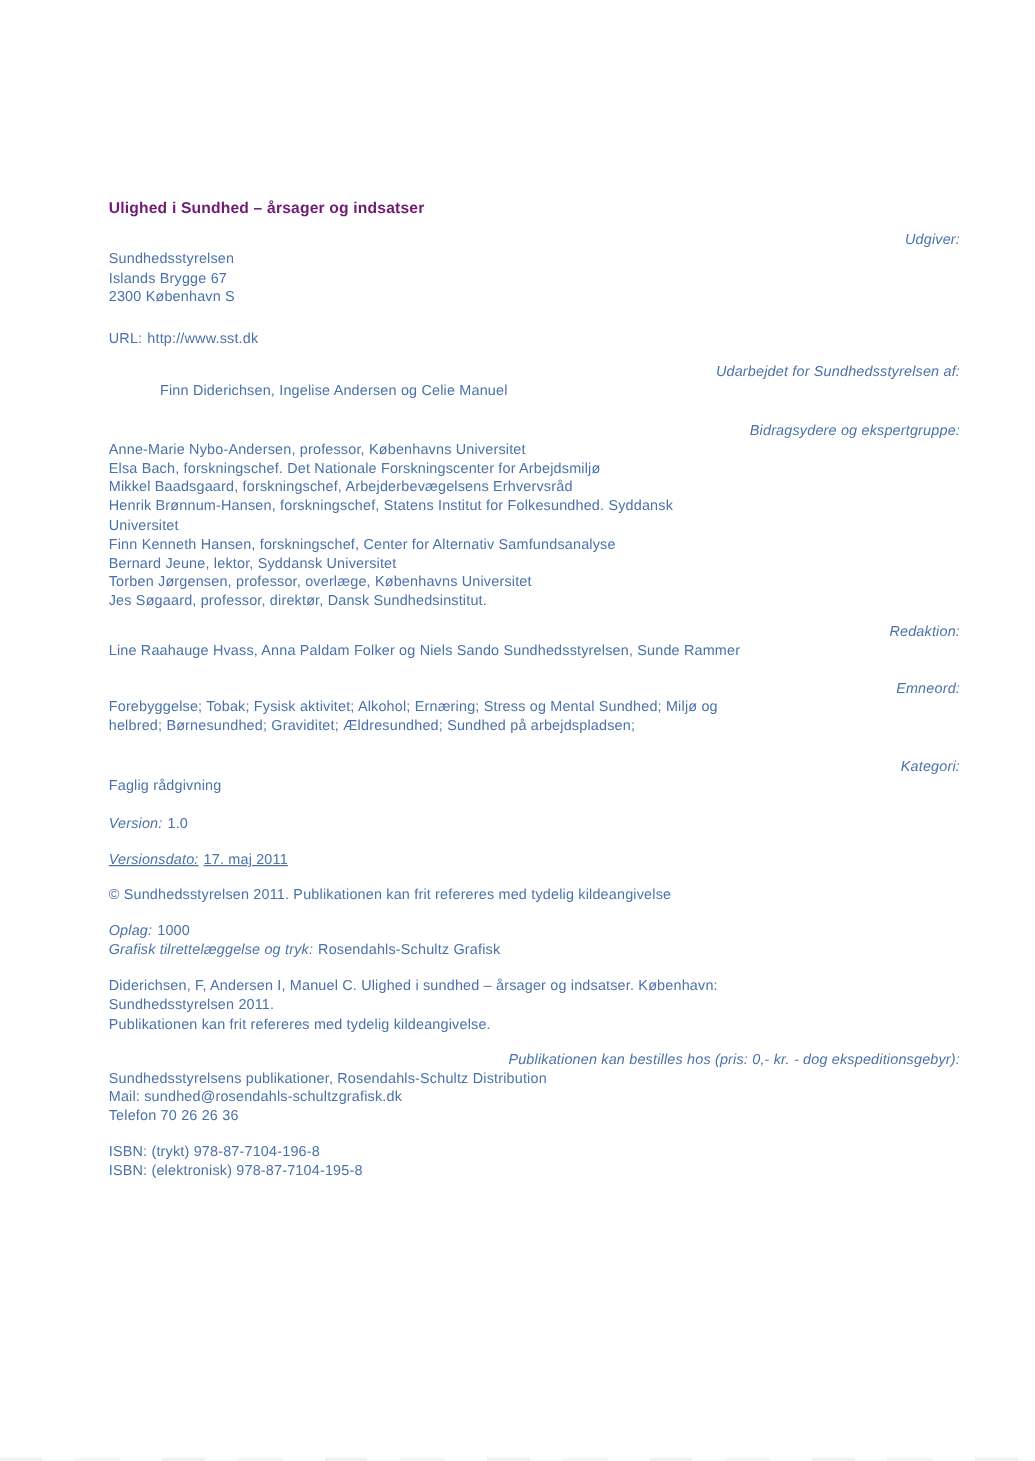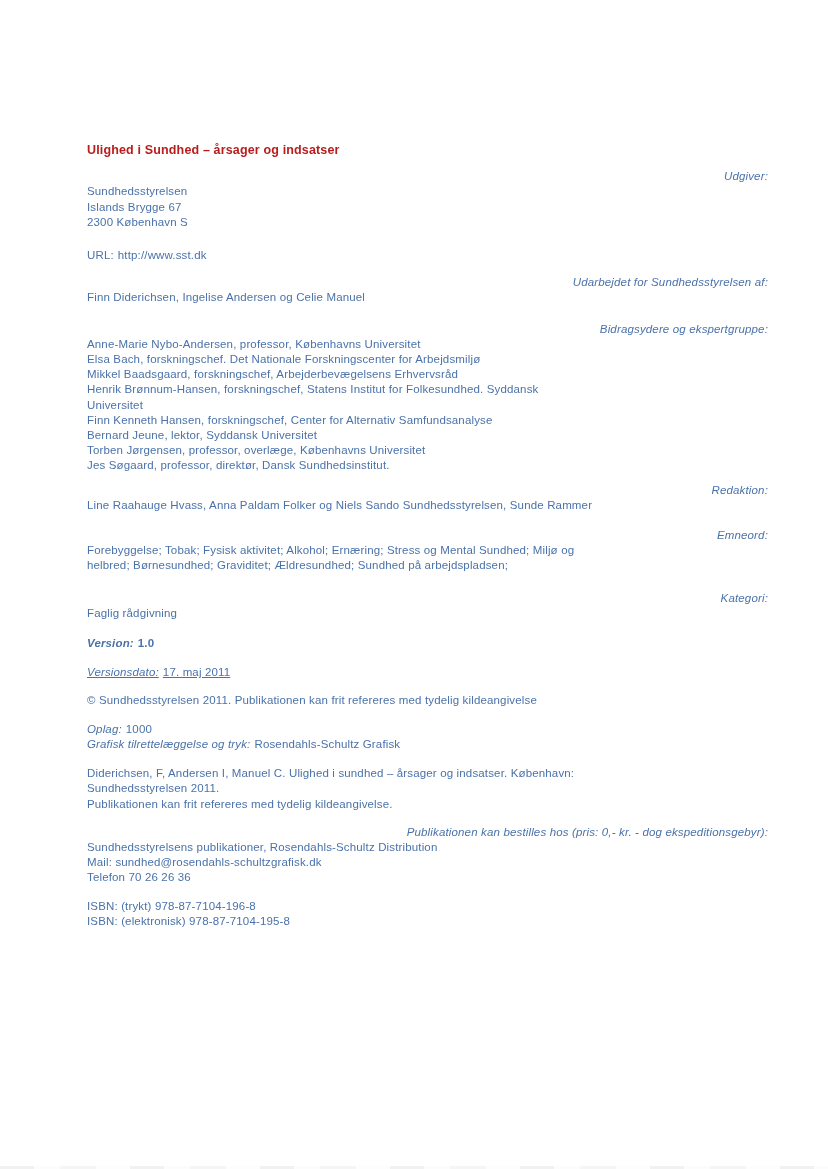--- a/index.html
+++ b/index.html
@@ -13,38 +13,38 @@
   .page{
     position:absolute;inset:0;
     padding:143px 60px 0 87px;
     box-sizing:border-box;
     color:#4a72aa;
     font-size:11.5px;
     line-height:15.2px;
     letter-spacing:0.15px;
   }
   .doc-title{
-    color:#b91c1c;
+    color:#701a75;
     font-weight:bold;
     font-size:12.5px;
-    margin:0 0 0 0;
+    margin:16px 0 0 0;
   }
   .block{margin:0;}
   .em{font-style:italic;text-align:right;}
   .kv .val{margin-left:4px;}
   .line{white-space:pre;}
   
   .sec-udgiver{margin-top:11px;}
   .sec-url{margin-top:18px;}
-  .sec-udarbejdet{margin-top:12px;}
+  .sec-udarbejdet{margin-top:12px;margin-left:41px;}
   .sec-bidrag{margin-top:16px;}
   .sec-redaktion{margin-top:9px;}
   .sec-emneord{margin-top:15px;}
   .sec-kategori{margin-top:17px;}
-  .sec-version{margin-top:15px;font-weight:bold;}
+  .sec-version{margin-top:15px;}
   .sec-versionsdato{margin-top:14px;text-decoration:underline;}
   .sec-copyright{margin-top:13px;}
   .sec-oplag{margin-top:13px;}
   .sec-citation{margin-top:14px;}
   .sec-ordering{margin-top:13px;}
   .sec-isbn{margin-top:13px;}
   .scan-edge{
     position:absolute;left:0;right:0;bottom:0;height:3px;
     background:repeating-linear-gradient(90deg,
       rgba(0,0,0,0.07) 0 34px, rgba(0,0,0,0.015) 34px 60px,

